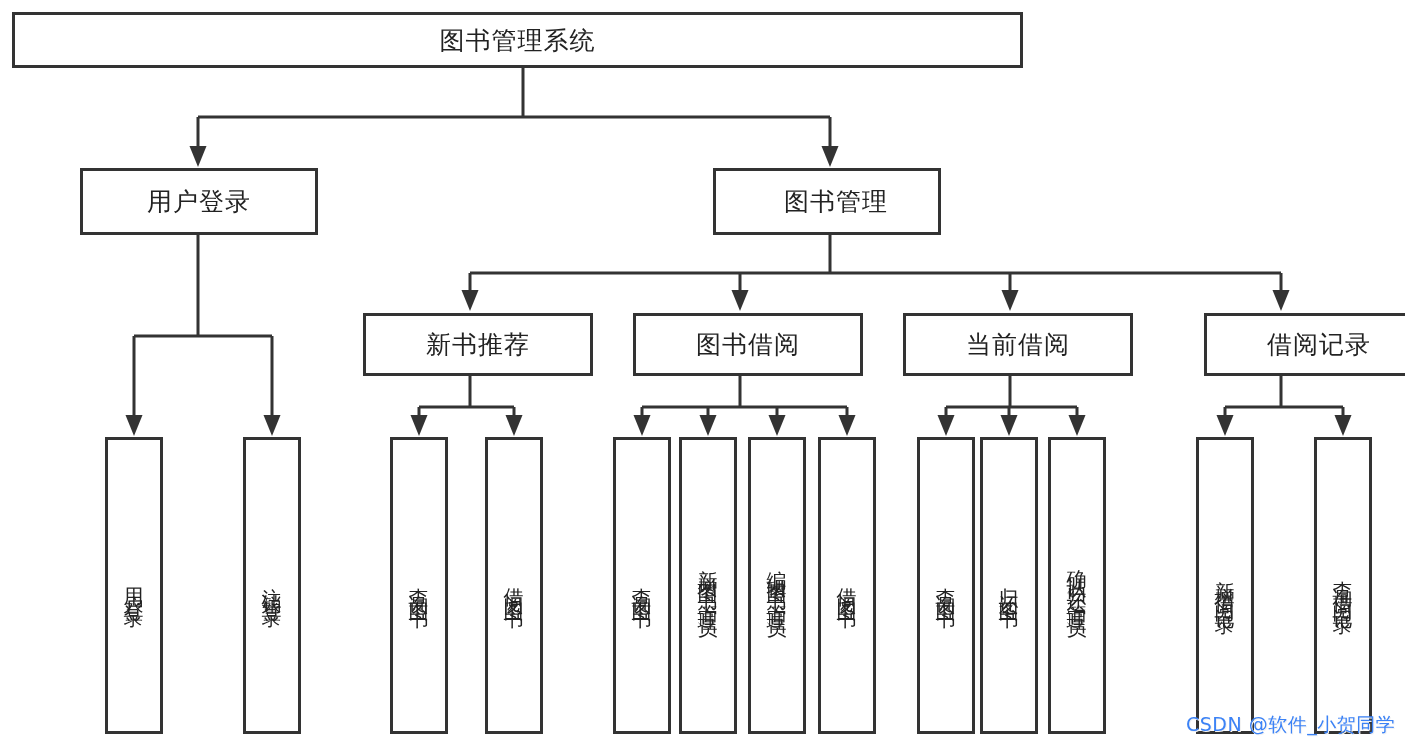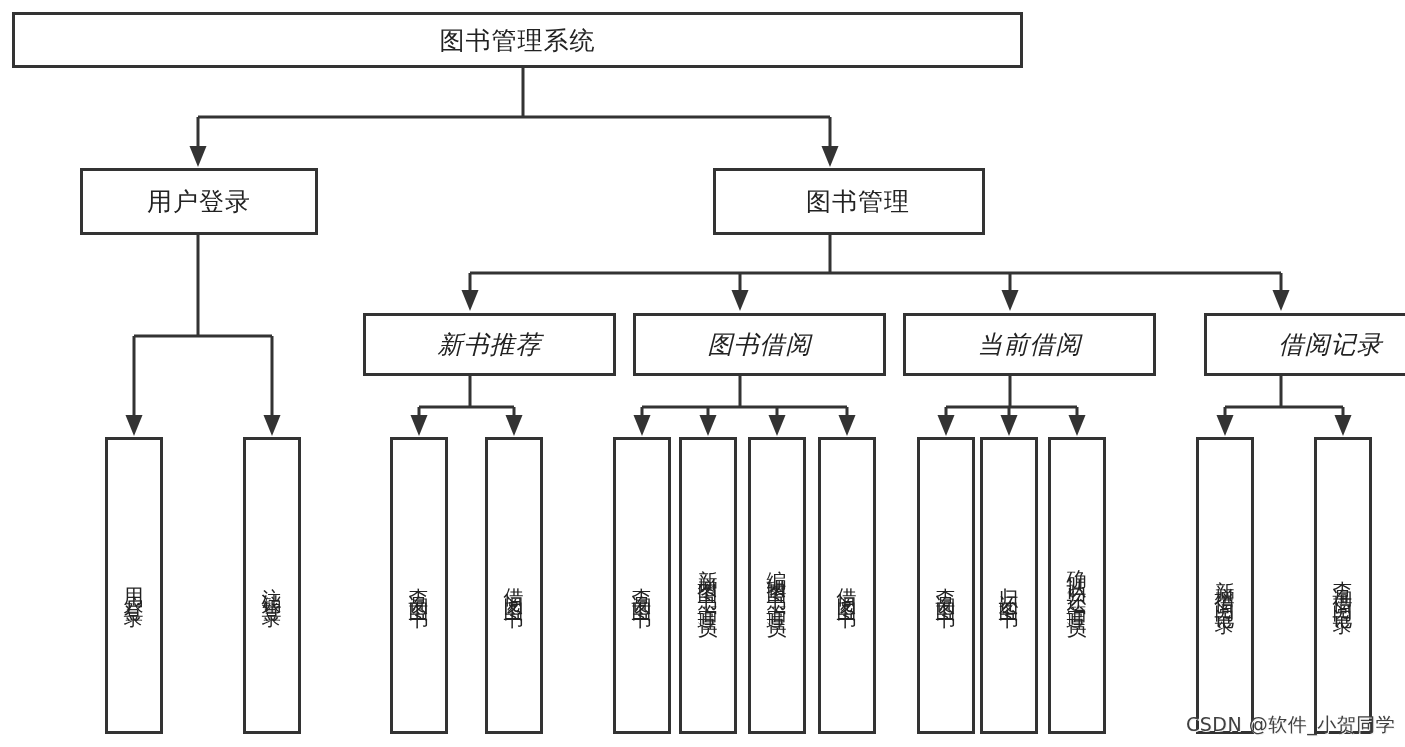--- a/index.html
+++ b/index.html
@@ -31,22 +31,22 @@
     display: flex;
     align-items: center;
     justify-content: center;
     z-index: 2;
     font-size: 25px;
     letter-spacing: 1px;
     white-space: nowrap;
   }
   .root  { left: 12px;  top: 12px;  width: 1011px; height: 56px; }
   .l2a   { left: 80px;  top: 168px; width: 238px;  height: 67px; }
-  .l2b   { left: 713px; top: 168px; width: 272px;  height: 67px; padding-left: 18px; }
-  .l3    { top: 313px; width: 253px; height: 63px; font-style: italic; }
+  .l2b   { left: 713px; top: 168px; width: 228px;  height: 67px; padding-left: 18px; }
+  .l3    { top: 313px; width: 230px; height: 63px; }
   .l3a   { left: 363px; }
   .l3b   { left: 633px; }
   .l3c   { left: 903px; }
   .l3d   { left: 1204px; }
   .leaf {
     position: absolute;
     box-sizing: border-box;
     top: 437px;
     width: 58px;
     height: 297px;
@@ -79,21 +79,21 @@
   .lf10 { left: 980px; }
   .lf11 { left: 1048px; }
   .lf12 { left: 1196px; }
   .lf13 { left: 1314px; }
   .watermark {
     position: absolute;
     left: 1186px;
     top: 712px;
     z-index: 5;
     font-size: 19px;
-    color: #404040;
+    color: #3b82f6;
     letter-spacing: 0.5px;
     white-space: nowrap;
     text-shadow: 1px 1px 0 #f2f2f2;
   }
 </style>
 </head>
 <body>
 
 <div class="canvas">
 

